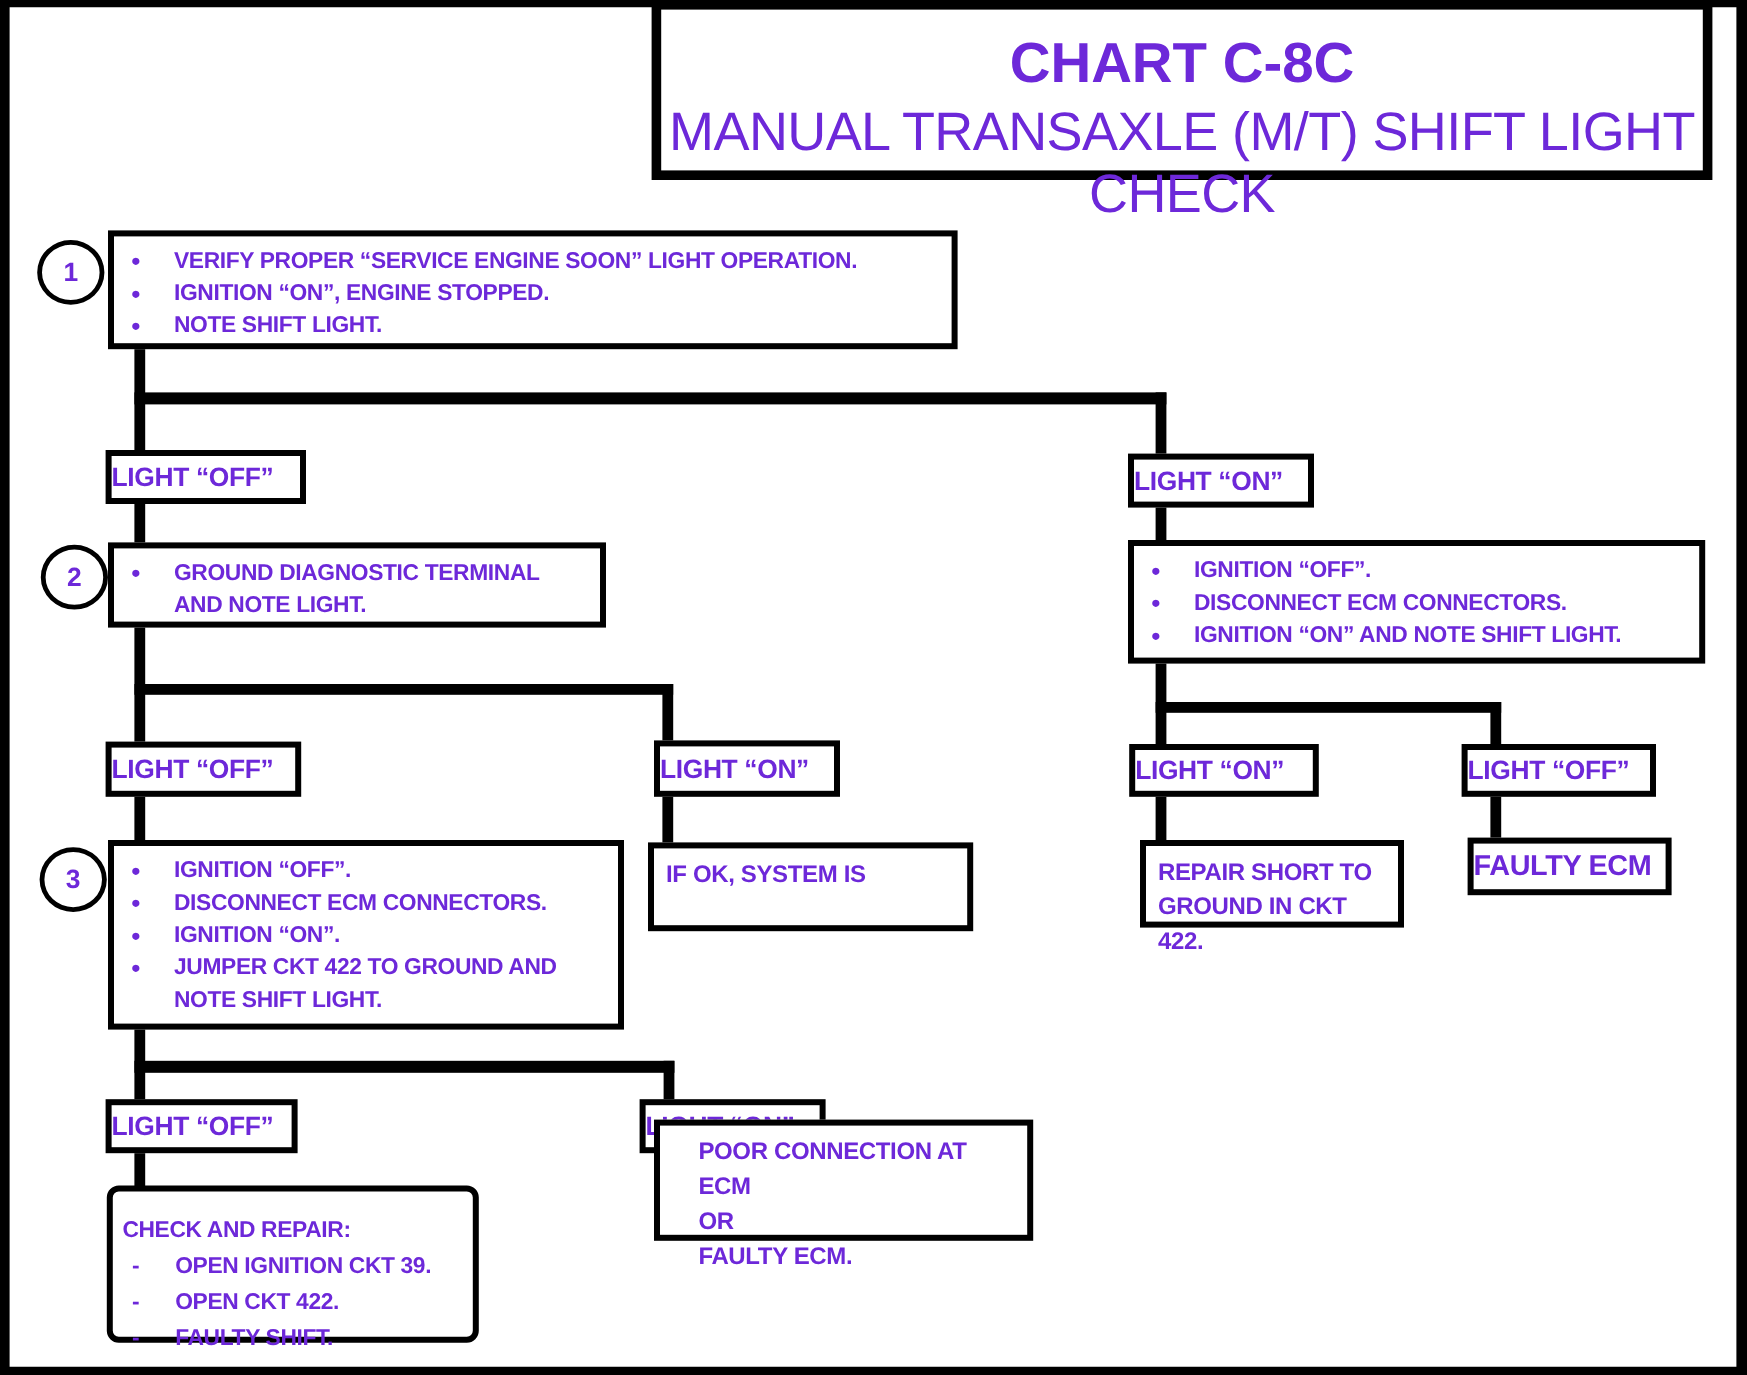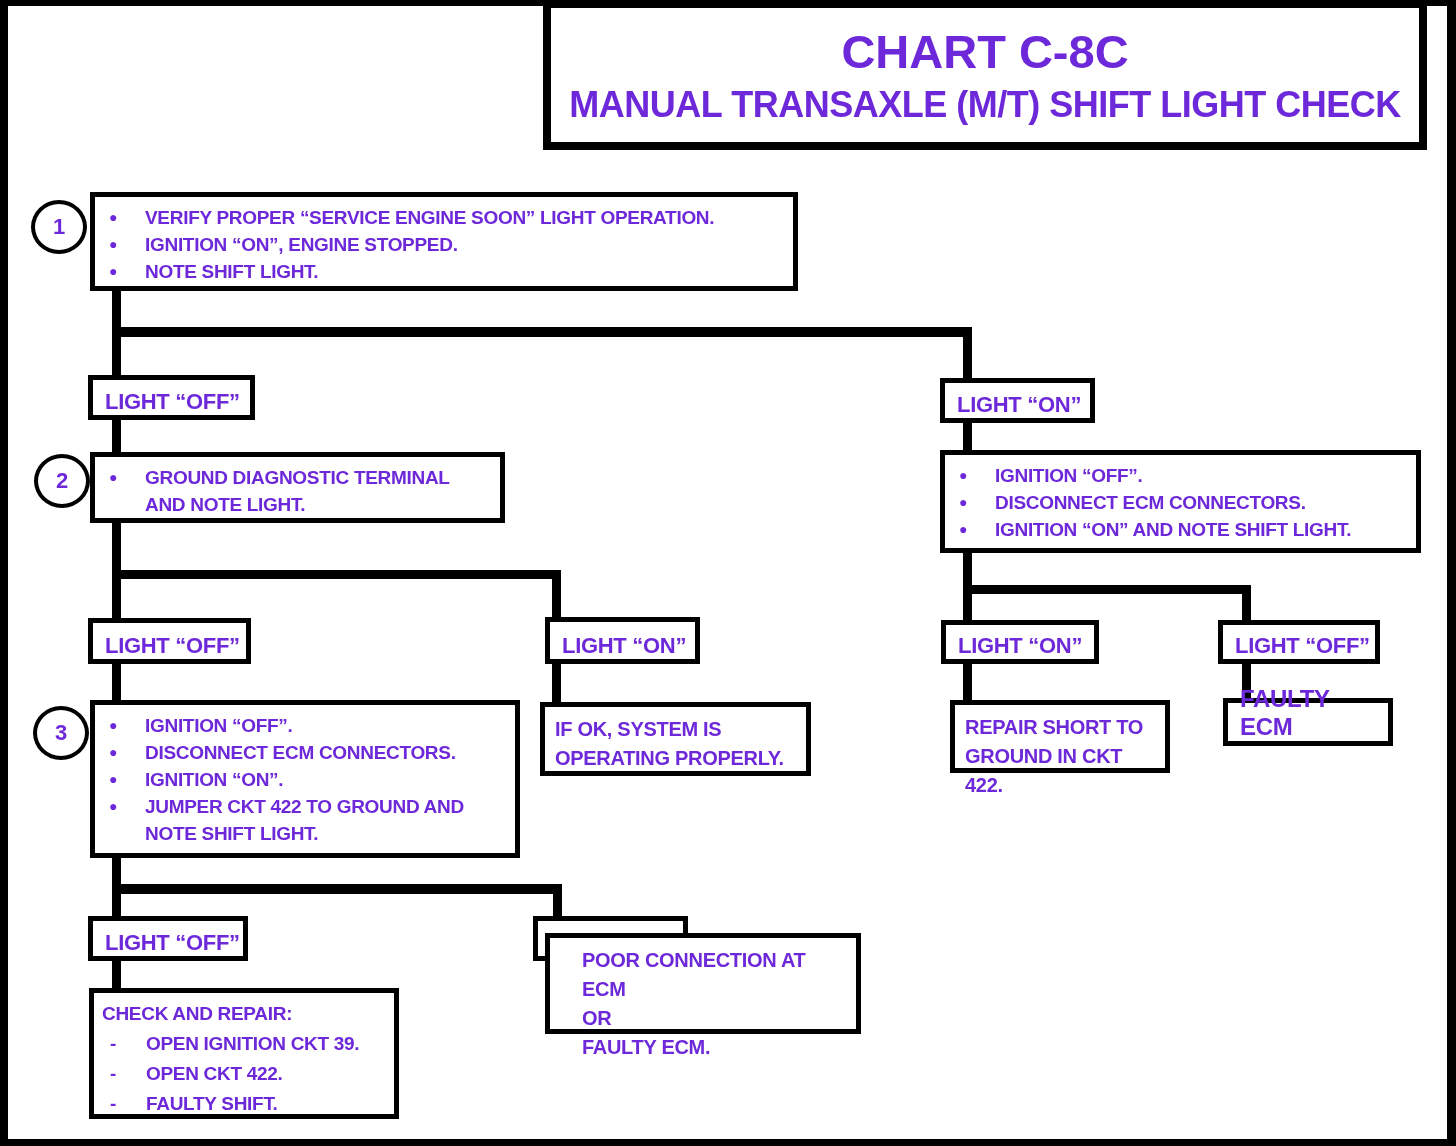--- a/index.html
+++ b/index.html
@@ -3,34 +3,34 @@
 <meta charset="utf-8">
 <style>
   html,body{margin:0;padding:0;background:#fff;}
   .page{position:relative;width:1456px;height:1146px;background:#fff;
         font-family:"Liberation Sans",sans-serif;color:#6d28d9;overflow:hidden;}
   .frame{position:absolute;inset:0;border-top:6px solid #000;border-left:8px solid #000;
          border-right:9px solid #000;border-bottom:7px solid #000;pointer-events:none;z-index:5;}
   .line{position:absolute;background:#000;z-index:1;}
   .node{position:absolute;background:#fff;border:5px solid #000;box-sizing:border-box;z-index:2;
         font-weight:bold;letter-spacing:-0.3px;}
-  .decision{display:flex;align-items:flex-end;padding-left:12px;font-size:22px;}
+  .decision{display:flex;align-items:center;font-size:22px;}
   .stepbox{padding:7px 8px 4px 8px;font-size:19px;line-height:27px;}
   .brow{display:flex;align-items:flex-start;}
   .bmark{flex:0 0 36px;padding-left:6px;font-size:14px;line-height:27px;}
   .dmark{flex:0 0 36px;padding-left:8px;font-size:19px;line-height:30px;}
   .btext{flex:1 1 auto;}
   .plain{padding:8px 10px;font-size:20px;line-height:29px;}
   .circ{position:absolute;width:48px;height:46px;border:4px solid #000;border-radius:50%;
         background:#fff;display:flex;align-items:center;justify-content:center;
         font-size:22px;font-weight:bold;z-index:2;}
   .titlebox{position:absolute;left:543px;top:0;width:884px;height:150px;background:#fff;
             border:8px solid #000;box-sizing:border-box;z-index:4;text-align:center;}
   .t1{font-size:47px;font-weight:bold;letter-spacing:0px;margin-top:16px;}
-  .t2{font-size:36px;font-weight:bold;letter-spacing:-0.5px;margin-top:5px;}
+  .t2{font-size:45px;font-weight:normal;letter-spacing:-0.5px;margin-top:5px;}
 </style>
 </head>
 <body>
 
 <div class="page">
 
   <div class="line" style="left:112px;top:290px;width:9px;height:700px;"></div>
   <div class="line" style="left:963px;top:327px;width:9px;height:373px;"></div>
   <div class="line" style="left:552px;top:570px;width:9px;height:134px;"></div>
   <div class="line" style="left:553px;top:884px;width:9px;height:106px;"></div>
@@ -126,40 +126,39 @@
       <span class="btext">IGNITION “ON”.</span>
     </div>
     <div class="brow">
       <span class="bmark">●</span>
       <span class="btext" style="max-width:355px;">JUMPER CKT 422 TO GROUND AND NOTE SHIFT LIGHT.</span>
     </div>
   </div>
 
   <div class="node plain" style="left:540px;top:702px;width:271px;height:74px;">
     <div>IF OK, SYSTEM IS</div>
-    <div>OPERATING PROPERLY.</div>
   </div>
 
   <div class="node plain" style="left:950px;top:700px;width:220px;height:73px;">
     <div>REPAIR SHORT TO</div>
     <div>GROUND IN CKT 422.</div>
   </div>
 
   <div class="node decision" style="left:1223px;top:698px;width:170px;height:48px;font-size:24px;">
     <span>FAULTY ECM</span>
   </div>
 
   <div class="node decision" style="left:88px;top:916px;width:160px;height:45px;">
     <span>LIGHT “OFF”</span>
   </div>
   <div class="node decision" style="left:533px;top:916px;width:155px;height:45px;">
     <span>LIGHT “ON”</span>
   </div>
 
-  <div class="node" style="left:89px;top:988px;width:310px;height:131px;padding:6px 8px;font-size:19px;line-height:30px;">
+  <div class="node" style="left:89px;top:988px;width:310px;height:131px;padding:18px 8px;font-size:19px;line-height:30px;border-radius:10px;">
     <div>CHECK AND REPAIR:</div>
     <div class="brow">
       <span class="dmark">-</span>
       <span class="btext">OPEN IGNITION CKT 39.</span>
     </div>
     <div class="brow">
       <span class="dmark">-</span>
       <span class="btext">OPEN CKT 422.</span>
     </div>
     <div class="brow">

